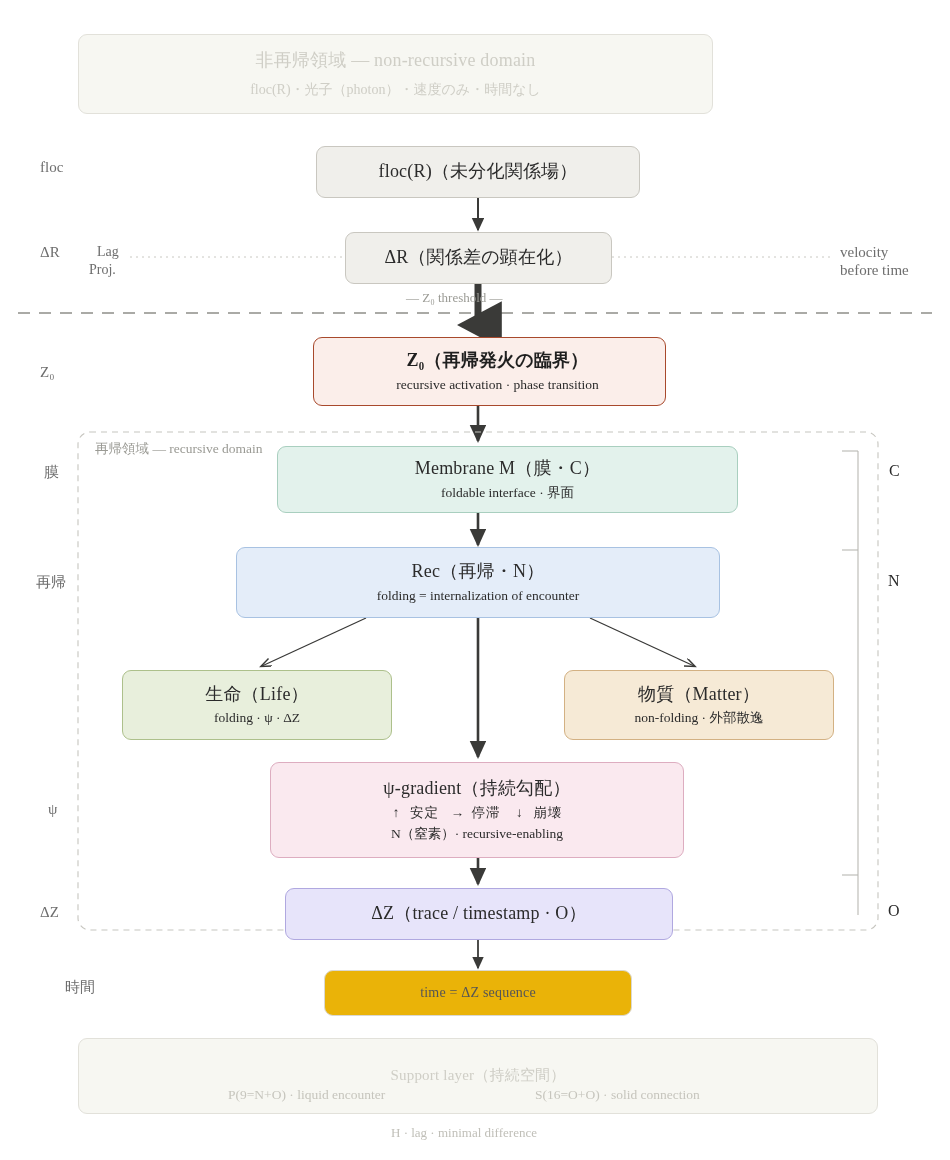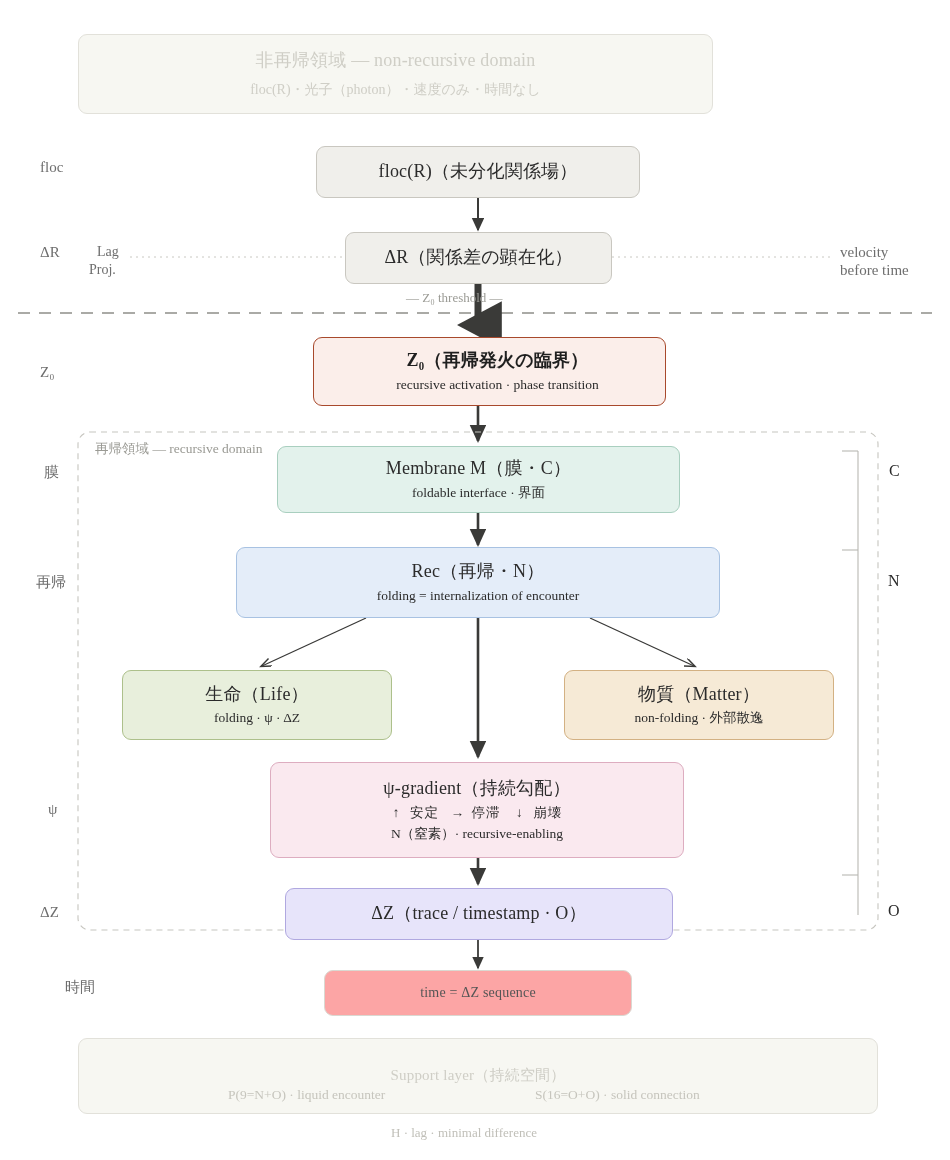--- a/index.html
+++ b/index.html
@@ -91,21 +91,21 @@
   }
   .psi {
     background: #fae9ef;
     border: 1px solid #ddadc0;
   }
   .dz {
     background: #e7e4fa;
     border: 1px solid #b0a8e0;
   }
   .time {
-    background: #fca5a5;
+    background: #eab308;
     border: 1px solid #dad8d1;
   }
   .time .title { font-size: 14px; color: #555; }
 
   
   .axis-label {
     position: absolute;
     font-size: 15px;
     color: #6e6e6e;
     white-space: nowrap;
@@ -208,21 +208,21 @@
 
   <div class="threshold-caption" style="left:406px; top:290px;">— Z₀ threshold —</div>
 
   <div class="node z0" style="left:313px; top:337px; width:353px; height:69px;padding-left:16px;">
     <div class="title">Z₀（再帰発火の臨界）</div>
     <div class="sub" style="margin-top:3px;">recursive activation · phase transition</div>
   </div>
 
   <div class="domain-caption" style="left:95px; top:440px;">再帰領域 — recursive domain</div>
 
-  <div class="node membrane" style="left:277px; top:446px; width:403px; height:67px;align-items:center;">
+  <div class="node membrane" style="left:277px; top:446px; width:461px; height:67px;align-items:center;">
     <div class="title">Membrane M（膜・C）</div>
     <div class="sub" style="margin-top:3px;">foldable interface · 界面</div>
   </div>
 
   <div class="node rec" style="left:236px; top:547px; width:484px; height:71px;">
     <div class="title">Rec（再帰・N）</div>
     <div class="sub" style="margin-top:3px;">folding = internalization of encounter</div>
   </div>
 
   <div class="node life" style="left:122px; top:670px; width:270px; height:70px;">

